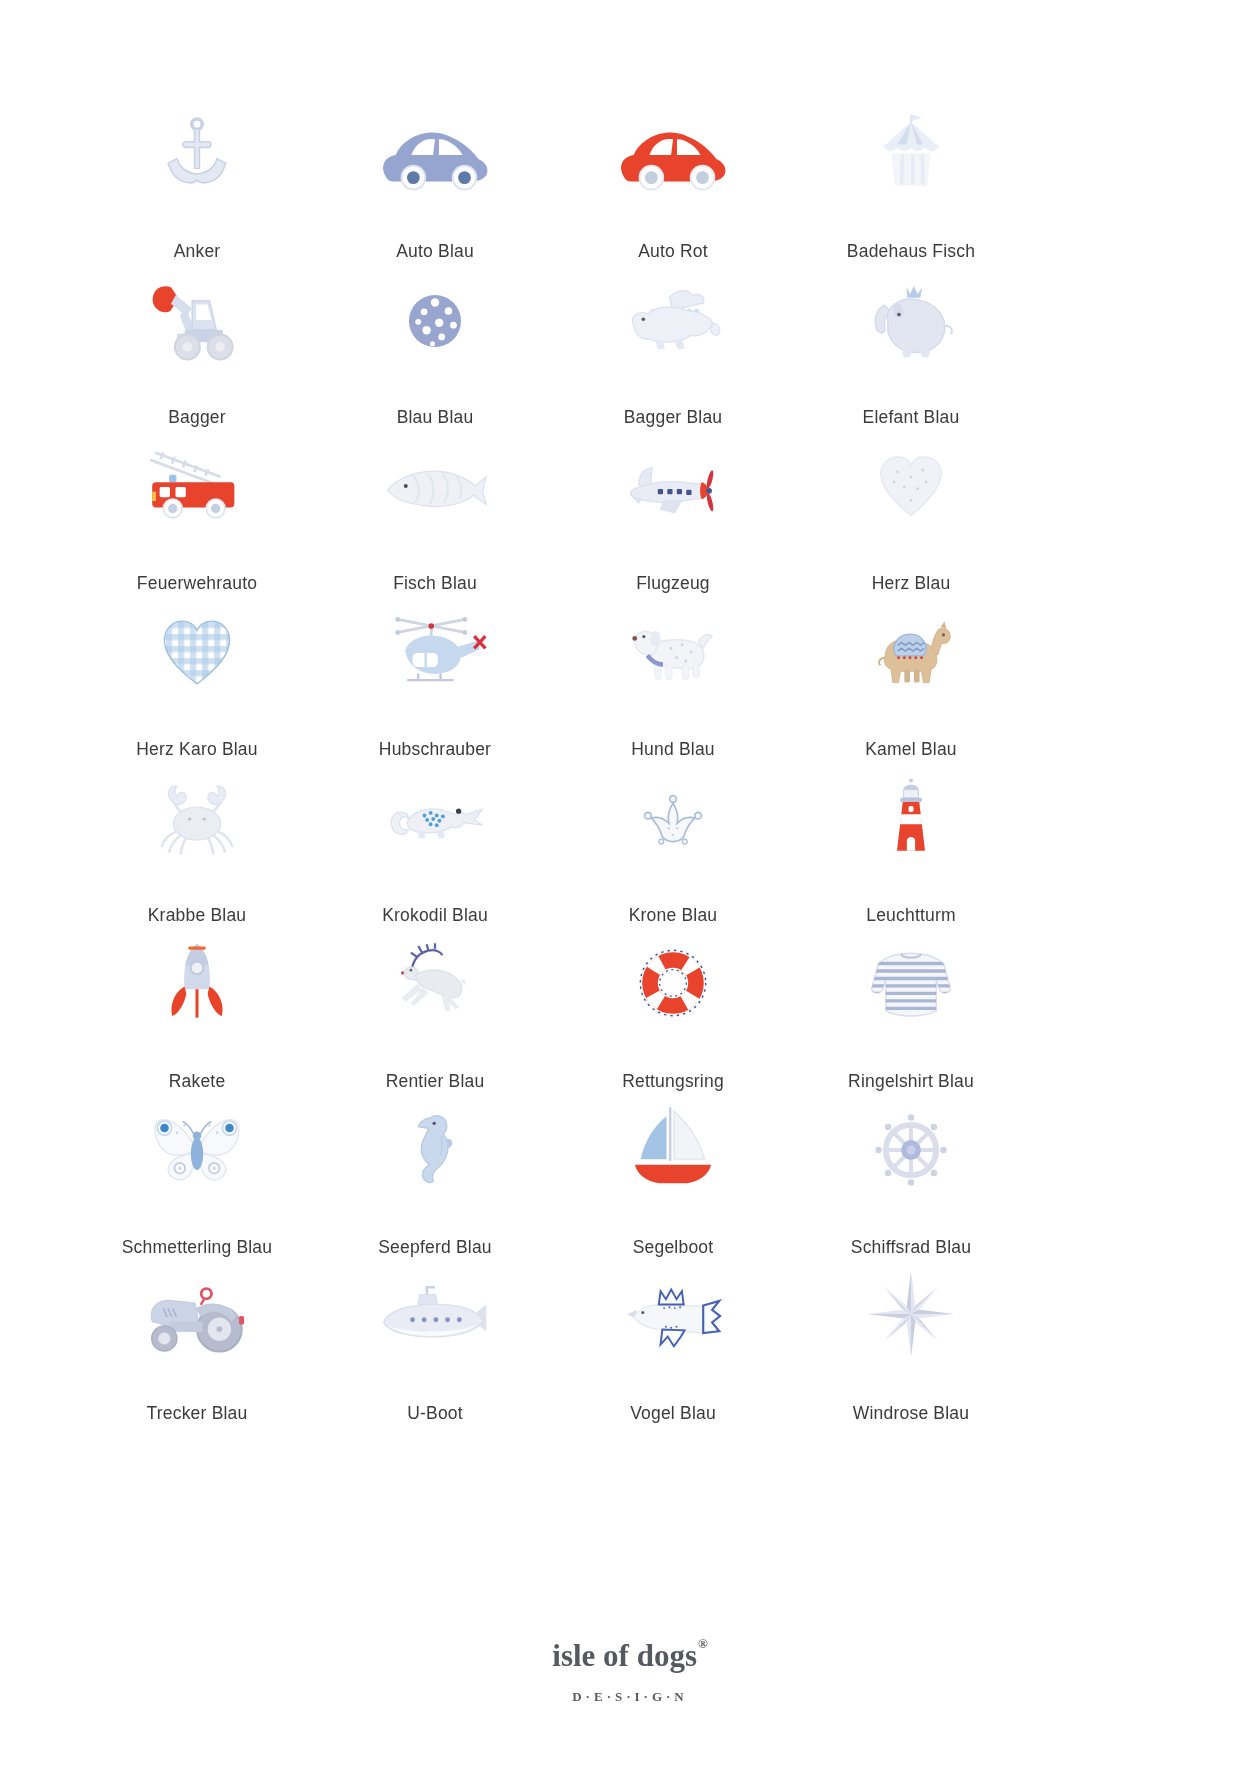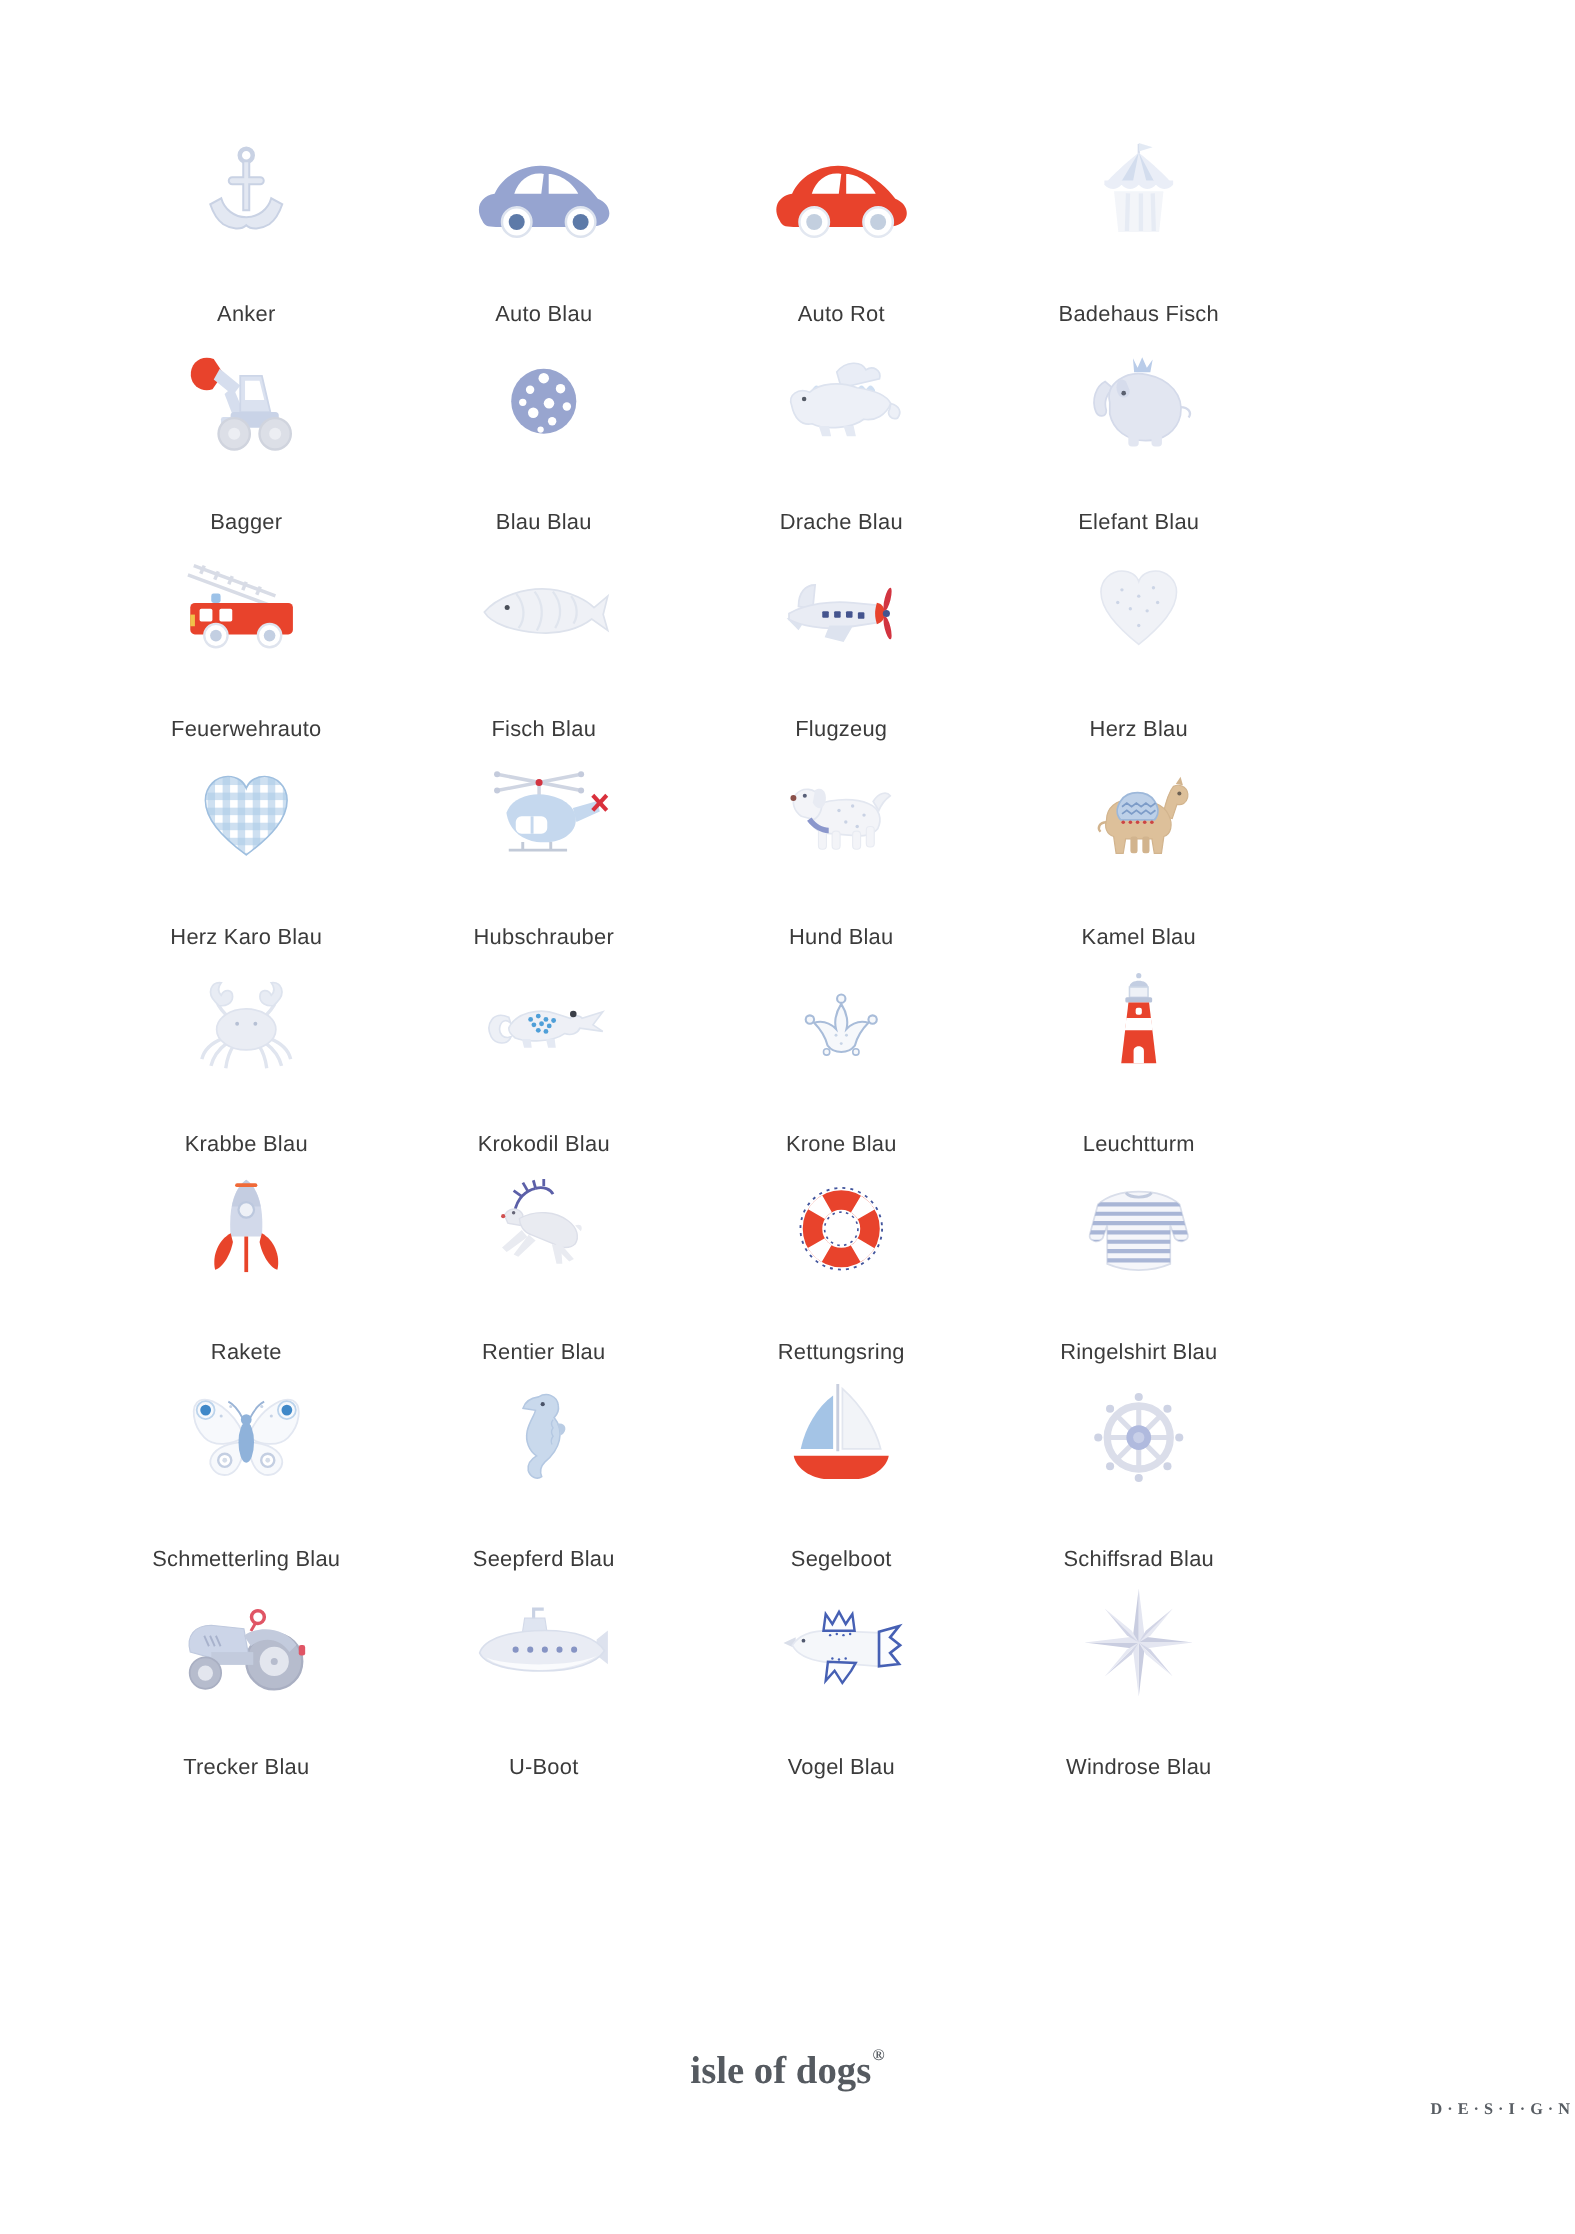--- a/index.html
+++ b/index.html
@@ -23,21 +23,21 @@
     font-size:17.5px;color:#3b3b3b;letter-spacing:.2px;line-height:1;
     padding-bottom:18px;text-align:center;white-space:nowrap;
   }
   footer{
     position:absolute;left:0;top:1636px;width:100%;text-align:center;color:#4e4e4e;
   }
   .brand-line{font-family:"Liberation Serif", serif;font-size:31px;font-weight:bold;color:#555a60;}
   .rmark{font-size:13px;vertical-align:18px;margin-left:1px;}
   .tagline{
     font-family:"Liberation Serif", serif;font-size:13px;font-weight:bold;
-    letter-spacing:4px;color:#585d63;margin-top:5px;text-align:right;
+    letter-spacing:4px;color:#585d63;margin-top:15px;
   }
 </style>
 </head>
 <body>
 
 <main id="motif-grid">
     <figure class="cell">
       <div class="icon-box">
         <svg viewBox="0 0 100 100" width="80" height="92">
           <g fill="#e3e8f2" stroke="#c9d2e4" stroke-width="2">
@@ -138,21 +138,21 @@
         <svg viewBox="0 0 120 80" width="114" height="72">
 <path d="M56 14 C64 4 78 4 82 12 C88 8 96 12 94 20 L60 28 Z" fill="#e9edf6" stroke="#dbe2ef" stroke-width="1.5"></path>
 <path d="M34 30 q4 -8 8 0 q4 -8 8 0 q4 -8 8 0 q4 -8 8 0 q4 -8 8 0 q4 -8 8 0 q4 -8 8 0 l0 6 l-56 0 Z" fill="#cfdff2"></path>
 <path d="M16 44 C12 34 22 28 32 32 C40 24 60 22 74 28 C88 30 100 34 104 42 C100 52 90 58 80 56 C70 64 46 66 34 60 C24 62 18 54 16 44 Z" fill="#edf0f7" stroke="#dde3ef" stroke-width="1.5"></path>
 <path d="M104 42 C112 44 114 50 110 55 C105 57 100 52 103 47 Z" fill="#edf0f7" stroke="#dde3ef" stroke-width="1.5"></path>
 <path d="M40 62 l3 9 8 0 -2 -9 Z" fill="#e4e9f3"></path>
 <path d="M62 62 l3 9 8 0 -2 -9 Z" fill="#e4e9f3"></path>
 <circle cx="27" cy="38" r="2" fill="#555b66"></circle>
 </svg>
       </div>
-      <figcaption class="label">Drache Blau</figcaption>
+      <figcaption class="label">Bagger Blau</figcaption>
     </figure>
     <figure class="cell">
       <div class="icon-box">
         <svg viewBox="0 0 110 90" width="102" height="88">
 <path d="M50 8 L54 16 L58 7 L62 16 L67 9 L65 20 L51 20 Z" fill="#b9cce9"></path>
 <path d="M26 28 C18 32 14 44 18 54 C20 59 27 59 27 53 C25 46 27 39 33 34 Z" fill="#e2e6f1" stroke="#d4daea" stroke-width="1.5"></path>
 <path d="M30 46 C26 30 44 18 62 22 C82 26 94 40 91 57 C88 71 76 79 61 79 C45 79 33 70 30 56 Z" fill="#e2e6f1" stroke="#d4daea" stroke-width="1.5"></path>
 <path d="M44 28 C37 22 33 33 38 40 C42 44 48 41 47 35 Z" fill="#d6dcec"></path>
 <rect x="46" y="72" width="9" height="12" rx="3" fill="#e2e6f1"></rect>
 <rect x="66" y="72" width="9" height="12" rx="3" fill="#e2e6f1"></rect>

